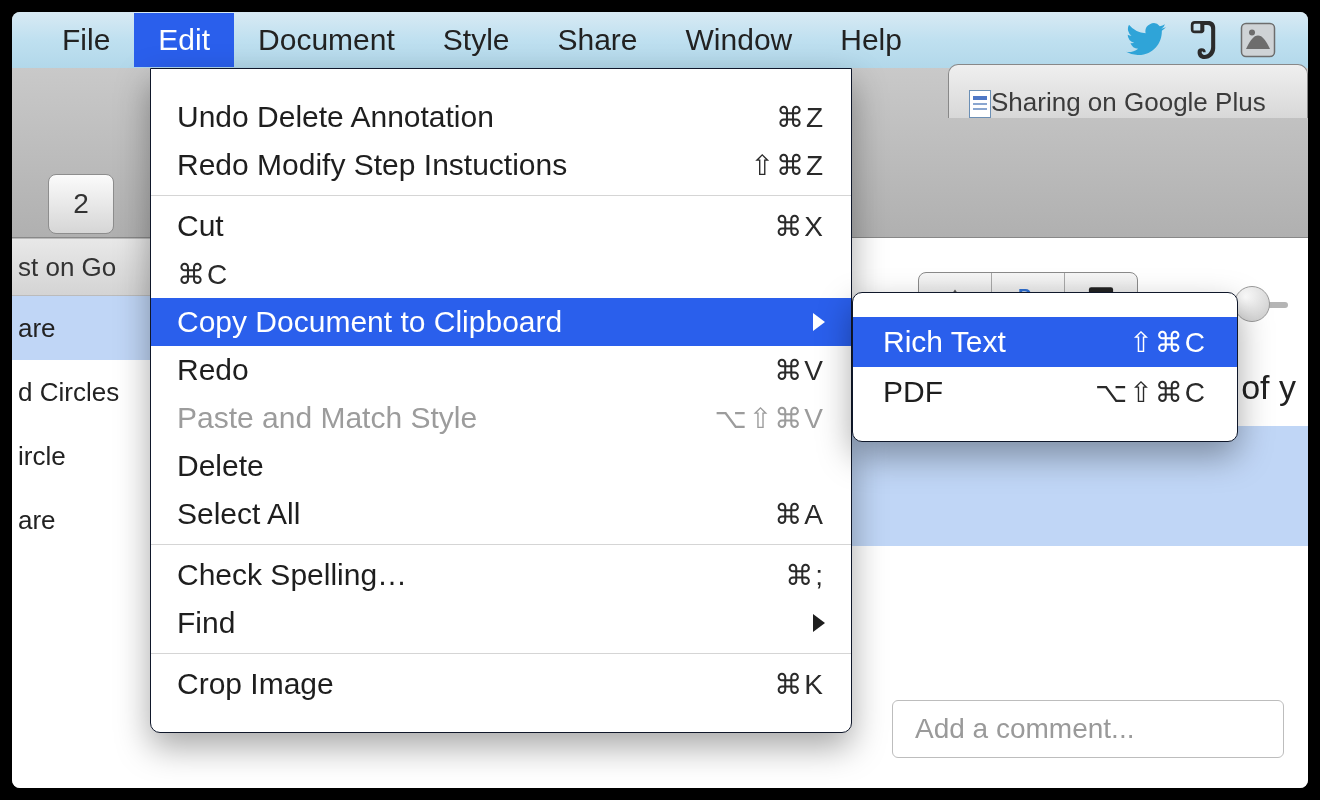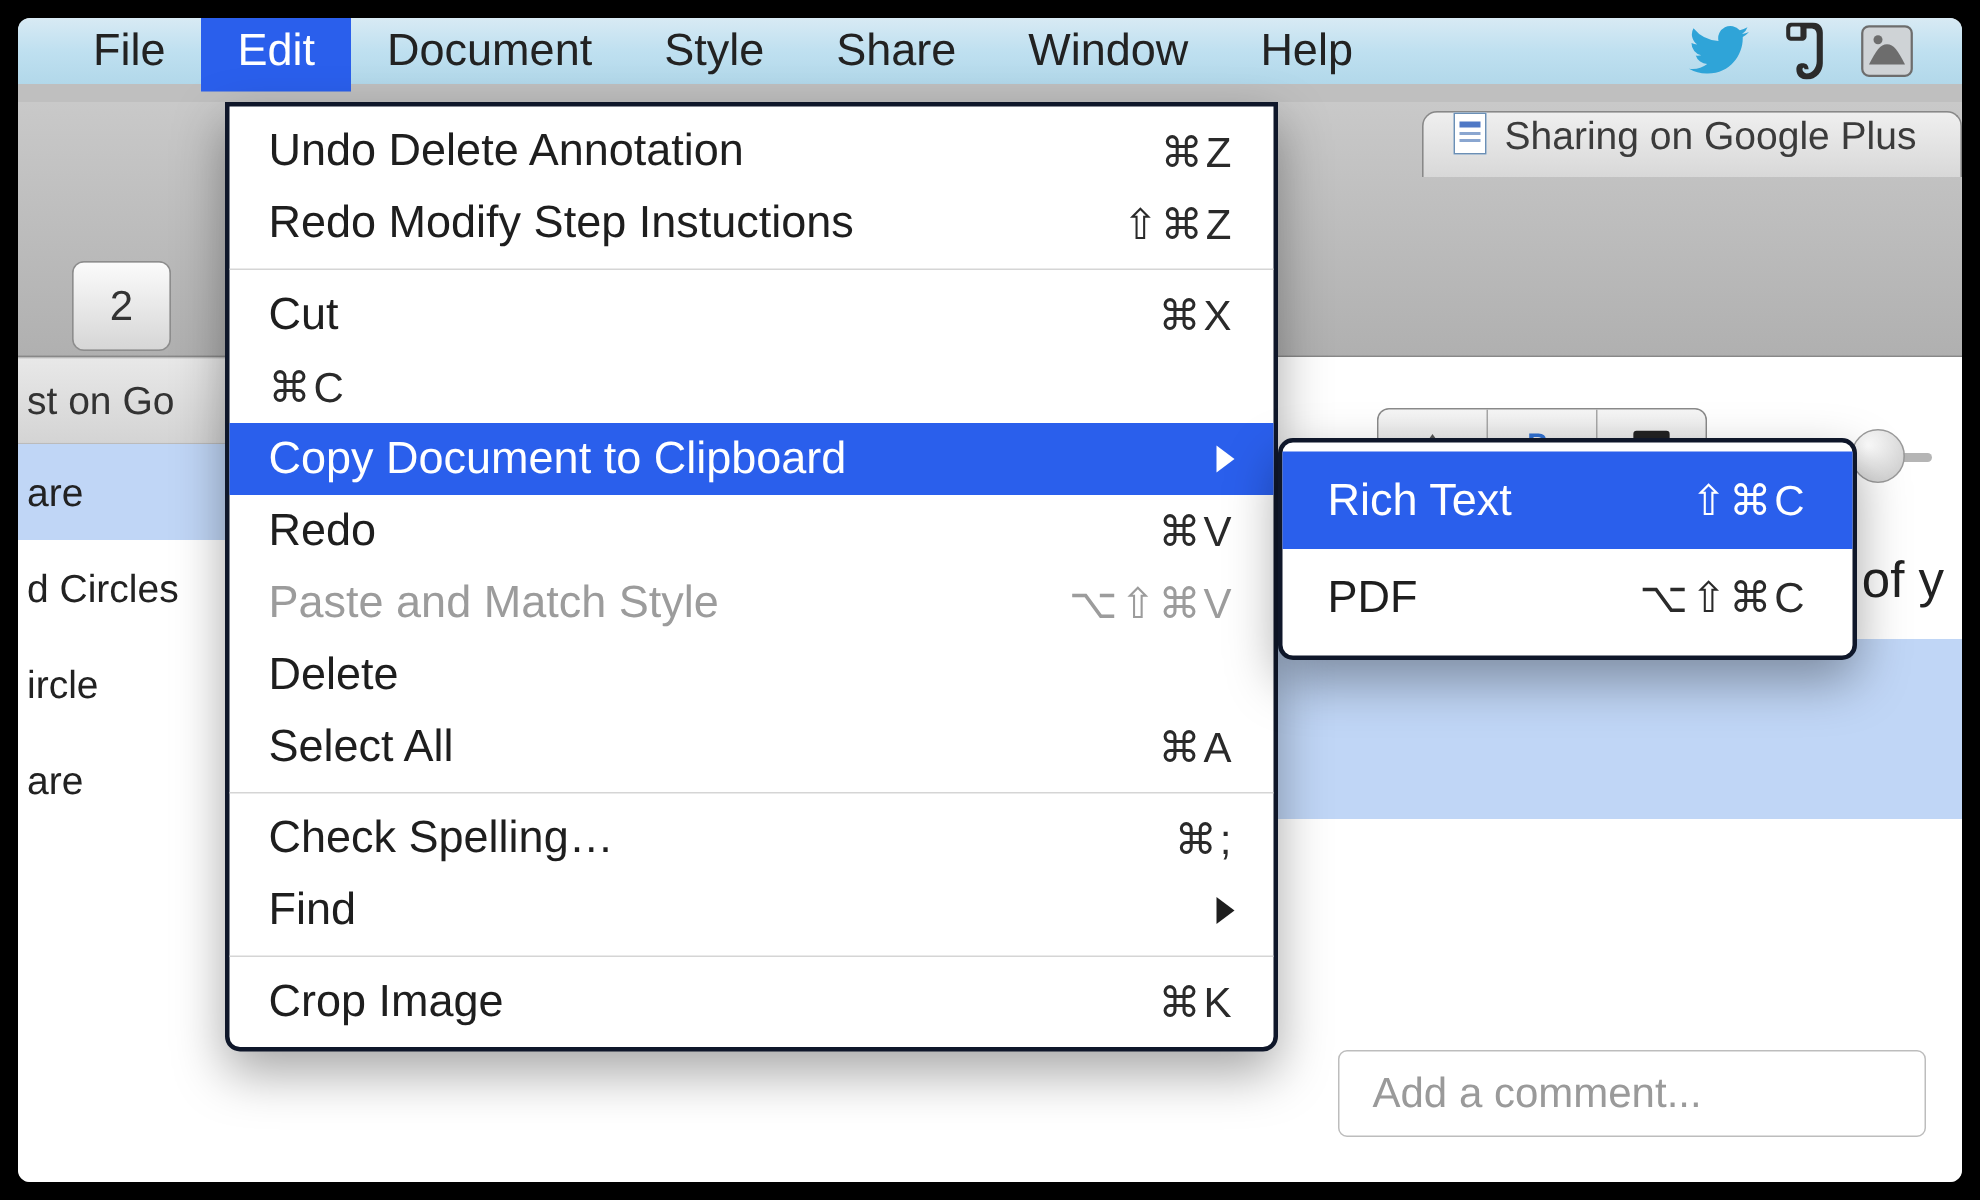--- a/index.html
+++ b/index.html
@@ -1,35 +1,35 @@
 <!DOCTYPE html>
 <html><head>
 <meta charset="utf-8">
 <style>
   html,body{margin:0;padding:0;width:1320px;height:800px;overflow:hidden;background:#000;}
   *{box-sizing:border-box;font-family:"Lucida Grande","Helvetica Neue",Arial,sans-serif;-webkit-font-smoothing:antialiased;}
   .frame{position:absolute;inset:6px;border:6px solid #000;border-radius:14px;background:#bfbfbf;overflow:hidden;}
 
   
-  .menubar{position:absolute;top:0;left:0;right:0;height:44px;
+  .menubar{position:absolute;top:0;left:0;right:0;height:56px;
     background:linear-gradient(#d8eaf4,#bfe0f0 50%,#b2d8ea);
     display:flex;align-items:center;padding:0 26px;gap:0;}
   .menu-item{font-size:30px;color:#222;padding:10px 24px 10px 24px;cursor:default;}
   .menu-item.open{background:#2a5fec;color:#fff;}
   .menubar .spacer{flex:1;}
   .status-icons{display:flex;align-items:center;gap:20px;padding-right:6px;}
   .status-icons svg{display:block;}
 
   
   .toolbar{position:absolute;top:56px;left:0;right:0;height:170px;
     background:linear-gradient(#c9c9c9,#b0b0b0);
     border-bottom:1px solid #888;}
   .tabbar{position:absolute;top:0;left:0;right:0;height:50px;display:flex;align-items:flex-end;padding-left:32px;}
-  .tab{height:44px;min-width:360px;border:1px solid #888;border-bottom:none;border-radius:10px 10px 0 0;
-    background:linear-gradient(#efefef,#d8d8d8);display:flex;align-items:flex-start;gap:12px;padding:0 20px;
+  .tab{height:54px;min-width:360px;border:1px solid #888;border-bottom:none;border-radius:10px 10px 0 0;
+    background:linear-gradient(#efefef,#d8d8d8);display:flex;align-items:flex-end;gap:0;padding:0 20px;
     font-size:26px;color:#3b3b3b;}
   .tab .doc-ico{width:22px;height:28px;background:#fff;border:1px solid #6b8fb5;position:relative;}
   .tab .doc-ico:before{content:"";position:absolute;left:3px;right:3px;top:5px;height:4px;background:#4f78c6;}
   .tab .doc-ico:after{content:"";position:absolute;left:3px;right:3px;top:12px;bottom:4px;
     background:repeating-linear-gradient(#8aa6d0 0 2px,transparent 2px 5px);}
   .toolbar-row2{position:absolute;top:100px;left:0;right:0;height:70px;}
   .tb-btn{position:absolute;left:36px;top:6px;width:66px;height:60px;border-radius:8px;border:1px solid #8d8d8d;
     background:linear-gradient(#fbfbfb,#d6d6d6);display:flex;align-items:center;justify-content:center;
     font-size:28px;color:#333;}
 
@@ -49,35 +49,35 @@
   .view-switch div:last-child{border-right:none;}
   .slider-knob{position:absolute;right:38px;top:48px;width:36px;height:36px;border-radius:50%;
     background:radial-gradient(circle at 30% 30%,#fff,#c8c8c8);border:1px solid #9a9a9a;}
   .slider-track{position:absolute;right:20px;top:64px;width:90px;height:6px;border-radius:3px;background:#b5b5b5;}
   .content-text{position:absolute;right:12px;top:130px;font-size:34px;color:#222;white-space:nowrap;}
   .content-band{position:absolute;left:0;right:0;top:188px;height:120px;background:#c0d6f6;}
   .comment-box{position:absolute;right:24px;bottom:30px;left:740px;height:58px;border:1px solid #bdbdbd;
     border-radius:6px;background:#fff;display:flex;align-items:center;padding:0 22px;color:#9a9a9a;font-size:28px;}
 
   
-  .menu{position:absolute;background:#fff;border:3px solid #0f172a;border-radius:0 0 10px 10px;
-    box-shadow:0 14px 34px rgba(0,0,0,.35);padding:6px 0;}
+  .menu{position:absolute;background:#fff;border:1px solid #0f172a;border-radius:0 0 10px 10px;
+    box-shadow:0 14px 34px rgba(0,0,0,.35);padding:24px 0;}
   .menu.edit{left:138px;top:56px;width:702px;}
   .menu .row{display:flex;align-items:center;height:48px;padding:0 26px;font-size:30px;color:#1e1e1e;cursor:default;}
   .menu .row .lbl{flex:1;white-space:nowrap;}
   .menu .row .sc{font-size:28px;letter-spacing:2px;color:#2a2a2a;}
   .menu .row.disabled{color:#9c9c9c;}
   .menu .row.disabled .sc{color:#9c9c9c;}
   .menu .row.hl{background:#2a5fec;color:#fff;}
   .menu .row.hl .sc{color:#fff;}
   .menu .row .arrow{width:0;height:0;border-top:9px solid transparent;border-bottom:9px solid transparent;
     border-left:12px solid currentColor;margin-left:12px;}
   .menu hr{border:none;border-top:1px solid #d5d5d5;margin:6px 0;}
   .menu.sub{left:840px;top:280px;width:386px;border-radius:10px;}
-  .menu.sub .row{height:65px;padding:0 30px;align-items:center;}
+  .menu.sub .row{height:50px;padding:0 30px;align-items:center;}
 </style>
 </head>
 <body>
 
 <div class="frame">
 
   <div class="menubar">
     <div class="menu-item">File</div>
     <div class="menu-item open">Edit</div>
     <div class="menu-item">Document</div>

